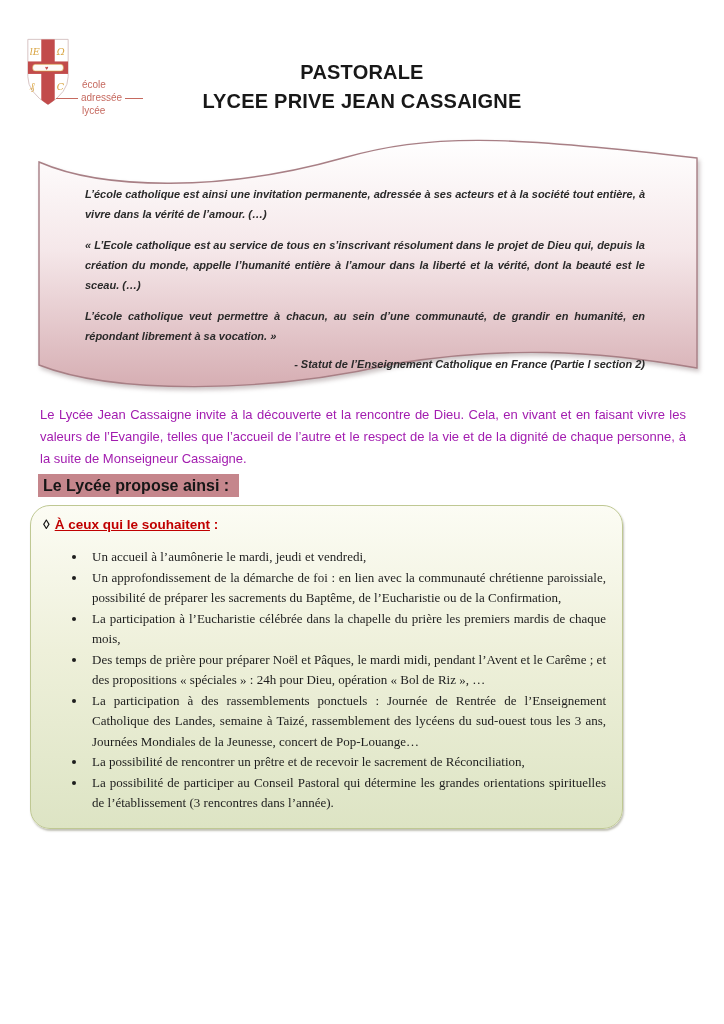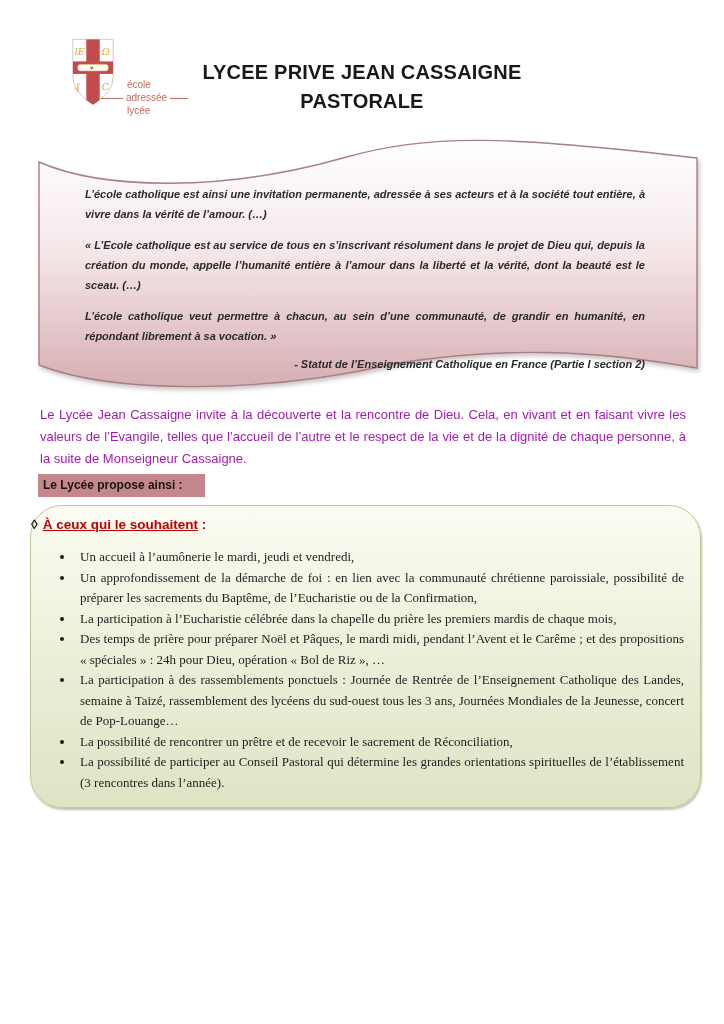--- a/index.html
+++ b/index.html
@@ -1,21 +1,21 @@
 <!DOCTYPE html>
 <html style="--accent-red: #c00000; --highlight-bg: #c5868c; --rose-gradient-bottom: #d6aeb3; --rose-border: #a87f85; --green-border: #bfc893; --green-gradient-bottom: #dde4c4; --logo-red: #c66a60; --crest-red: #c24b4b; --crest-gold: #d9a441;"><head>
 <meta charset="utf-8">
 <style>
   * { margin:0; padding:0; box-sizing:border-box; }
   html,body { width:724px; height:1024px; background:#ffffff;
     font-family:"Liberation Sans", "DejaVu Sans", sans-serif; color:#1f1f1f; }
   .page { position:relative; width:724px; height:1024px; background:#fff; overflow:hidden; }
 
   
-  .logo { position:absolute; left:24px; top:36px; width:150px; height:80px;margin-left:45px; }
+  .logo { position:absolute; left:24px; top:36px; width:150px; height:80px; }
   .logo svg { position:absolute; left:0; top:0; }
   .logo-text { position:absolute; left:58px; top:42px; font-size:10px; line-height:13px;
     color:var(--logo-red,#c66a60); }
   .logo-line { position:relative; white-space:nowrap; }
   .logo-line .word { position:relative; z-index:2; }
   .dash { display:inline-block; height:1px; background:var(--logo-red,#c66a60);
     vertical-align:middle; margin:0 3px; }
   .dash.left { width:22px; margin-left:-26px; }
   .dash.right { width:18px; }
 
@@ -32,28 +32,28 @@
   .attribution { margin-top:8px; text-align:right; font-size:11px; line-height:14px;
     font-weight:bold; font-style:italic; color:#2a2a2a; }
 
   
   .intro { position:absolute; left:40px; top:404px; width:646px;
     font-size:13px; line-height:22px; text-align:justify; color:#a21caf; }
 
   
   .proposal-label { position:absolute; left:38px; top:474px; display:inline-block;
     background:var(--highlight-bg,#c5868c); color:#161616; font-weight:bold;
-    font-size:12px; line-height:17px; padding:3px 22px 3px 5px; }
+    font-size:16px; line-height:17px; padding:3px 10px 3px 5px; }
 
   
-  .offer-box { position:absolute; left:30px; top:505px; width:671px; min-height:295px;
-    border:1.5px solid var(--green-border,#bfc893); border-radius:32px;
+  .offer-box { position:absolute; left:30px; top:505px; width:593px; min-height:295px;
+    border:1.5px solid var(--green-border,#bfc893); border-radius:20px;
     background:linear-gradient(180deg,#fcfcf4 0%, #eef0da 45%, #dde4c4 100%);
     box-shadow:1px 2px 2px rgba(120,120,95,.45);
-    padding:10px 16px 14px 0; }
+    padding:10px 16px 14px 12px; }
   .offer-heading { font-size:13.5px; font-weight:bold; line-height:18px; }
   .diamond { color:#111; margin-right:5px; font-weight:bold; }
   .offer-heading-text { color:var(--accent-red,#c00000); text-decoration:underline; }
   .offer-heading-colon { color:var(--accent-red,#c00000); }
   .offer-list { margin:13px 0 0 0; padding-left:44px; list-style:disc outside;font-family:Liberation Serif, serif; }
   .offer-list li { padding-left:5px; font-size:13px; line-height:20.5px;
     text-align:justify; color:#1d1d1d; }
 </style>
 </head>
 <body>
@@ -84,22 +84,22 @@
       </g>
     </svg>
     <div class="logo-text">
       <div class="logo-line"><span class="word">école</span></div>
       <div class="logo-line"><span class="dash left"></span><span class="word">adressée</span><span class="dash right"></span></div>
       <div class="logo-line"><span class="word">lycée</span></div>
     </div>
   </div>
 
   <div class="title-block">
+    <div>PASTORALE</div>
     <div>LYCEE PRIVE JEAN CASSAIGNE</div>
-    <div>PASTORALE</div>
   </div>
 
   <div class="quote-wrap">
     <svg viewBox="0 0 670 268" preserveAspectRatio="none">
       <defs>
         <linearGradient id="roseGrad" x1="0" y1="0" x2="0" y2="1">
           <stop offset="0" stop-color="#ffffff"></stop>
           <stop offset="0.45" stop-color="#f5e7e9"></stop>
           <stop offset="1" stop-color="#d6aeb3"></stop>
         </linearGradient>

